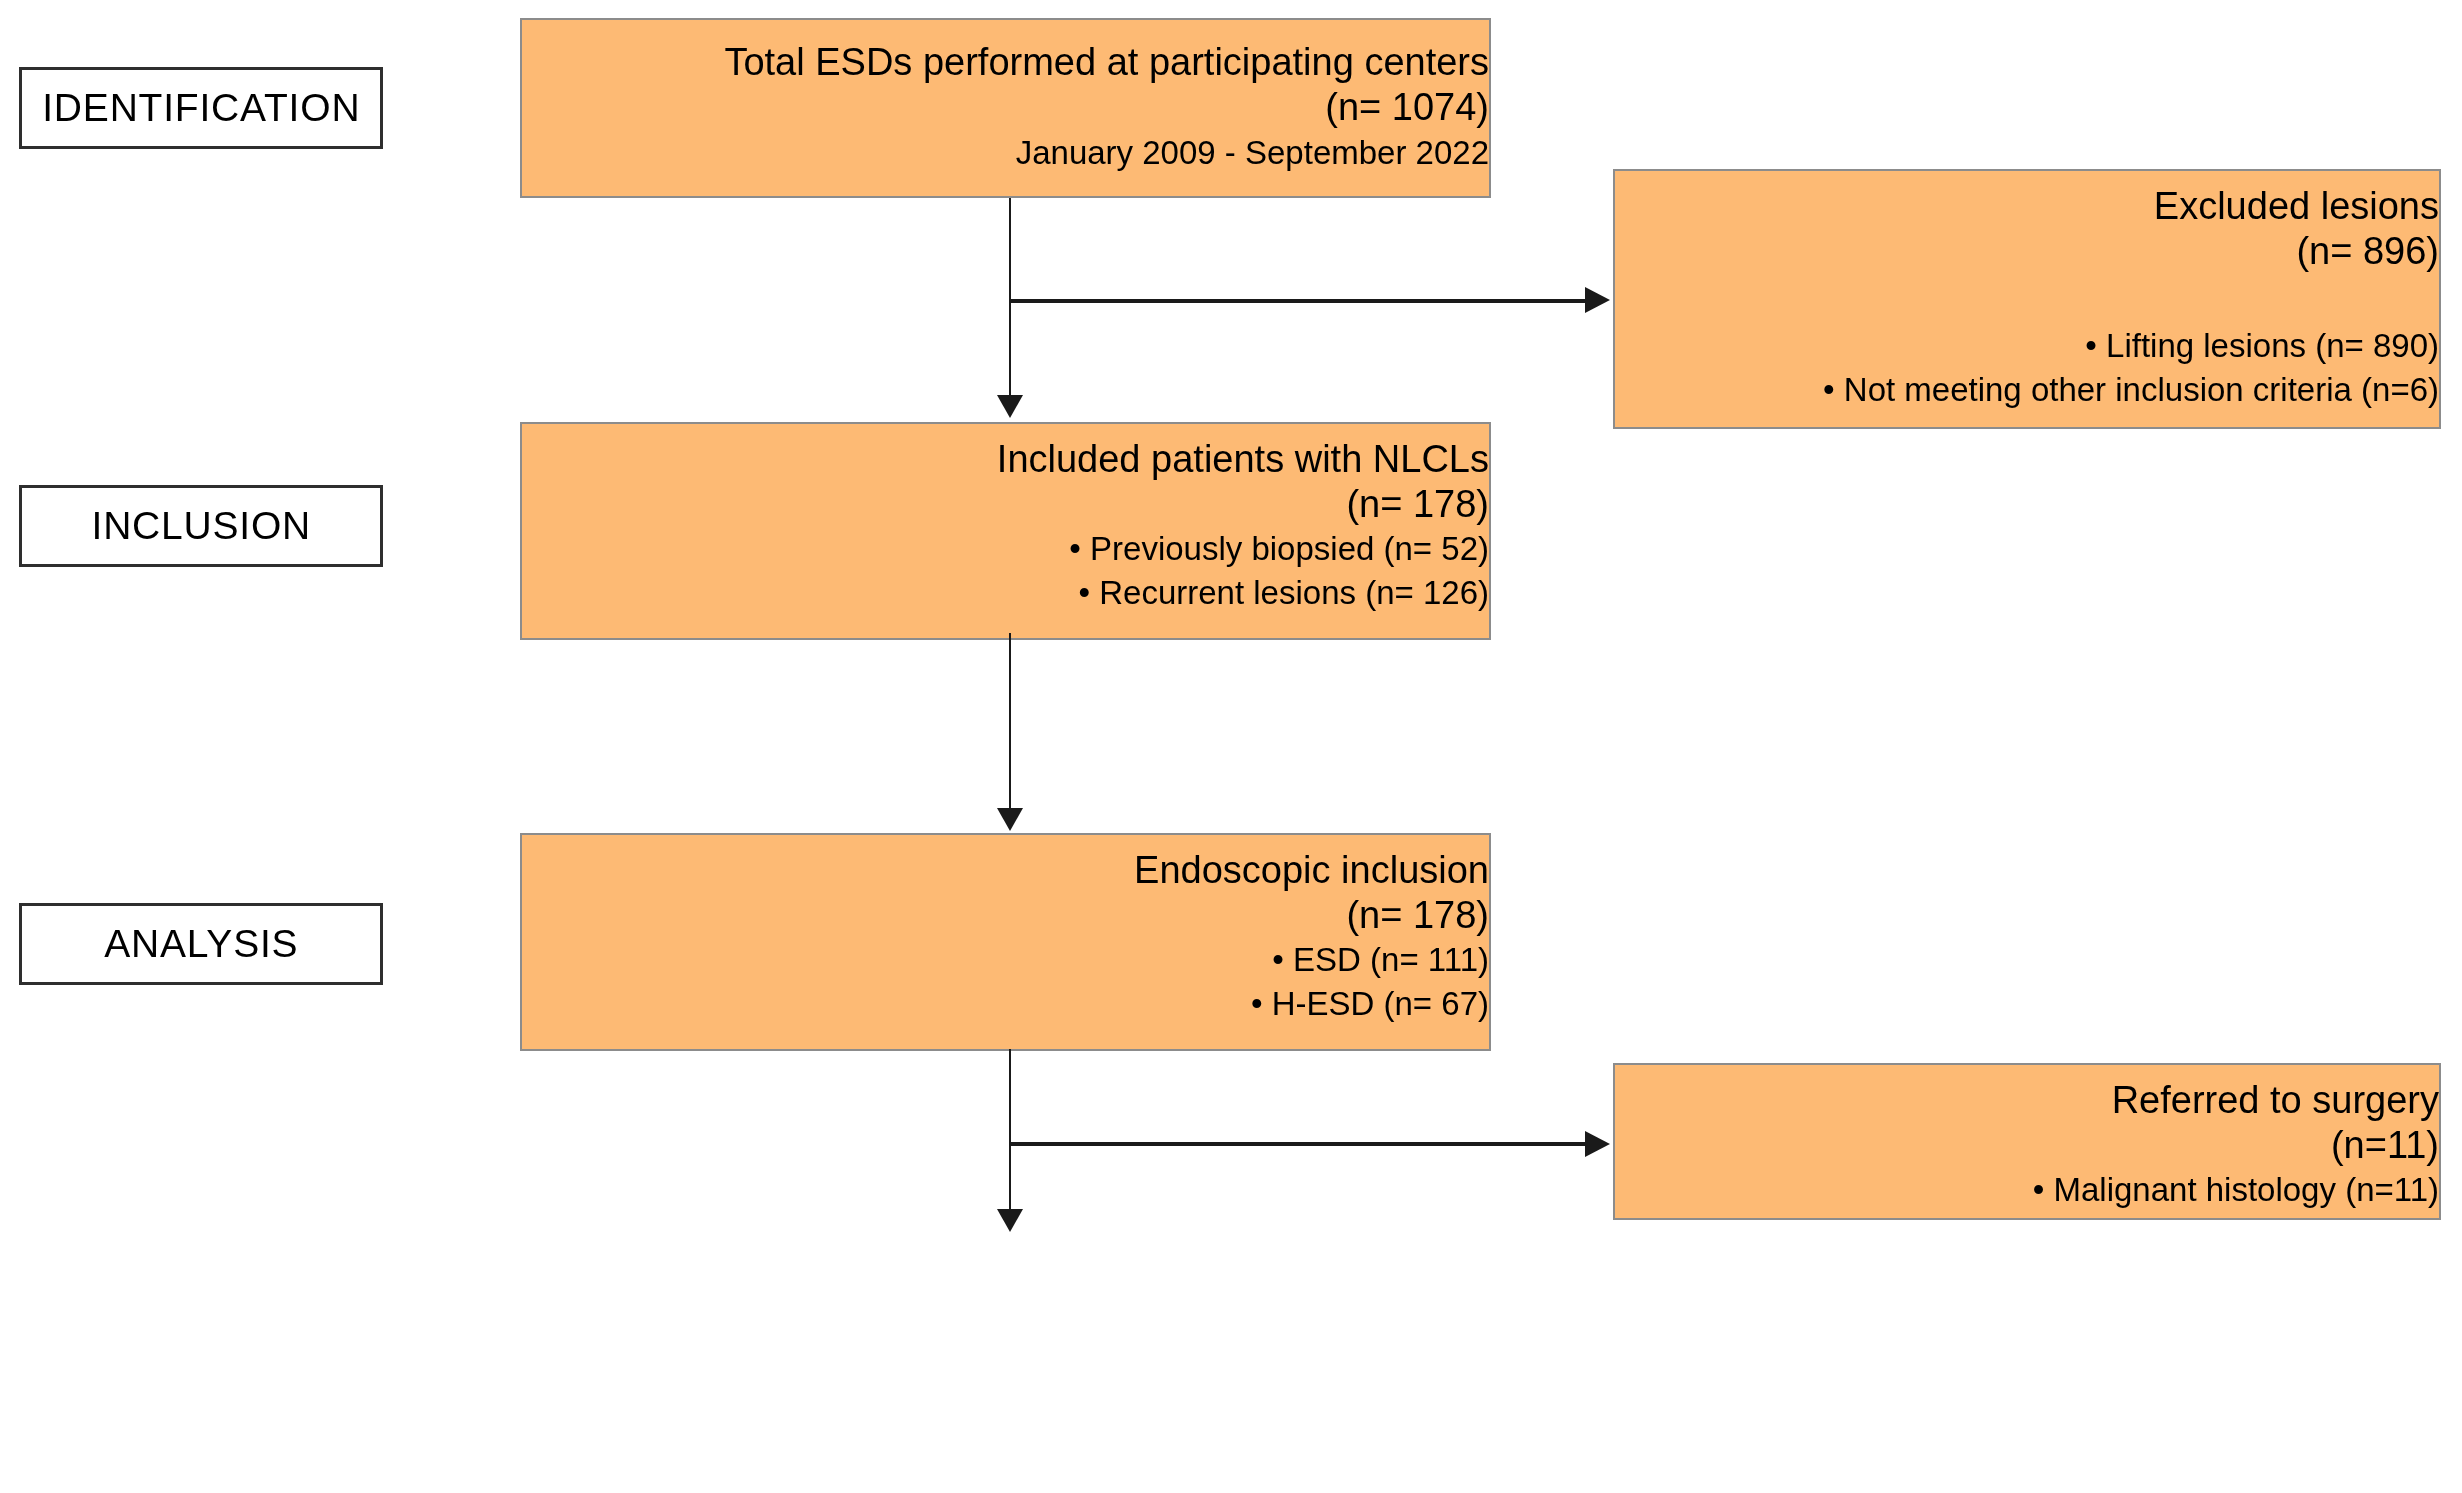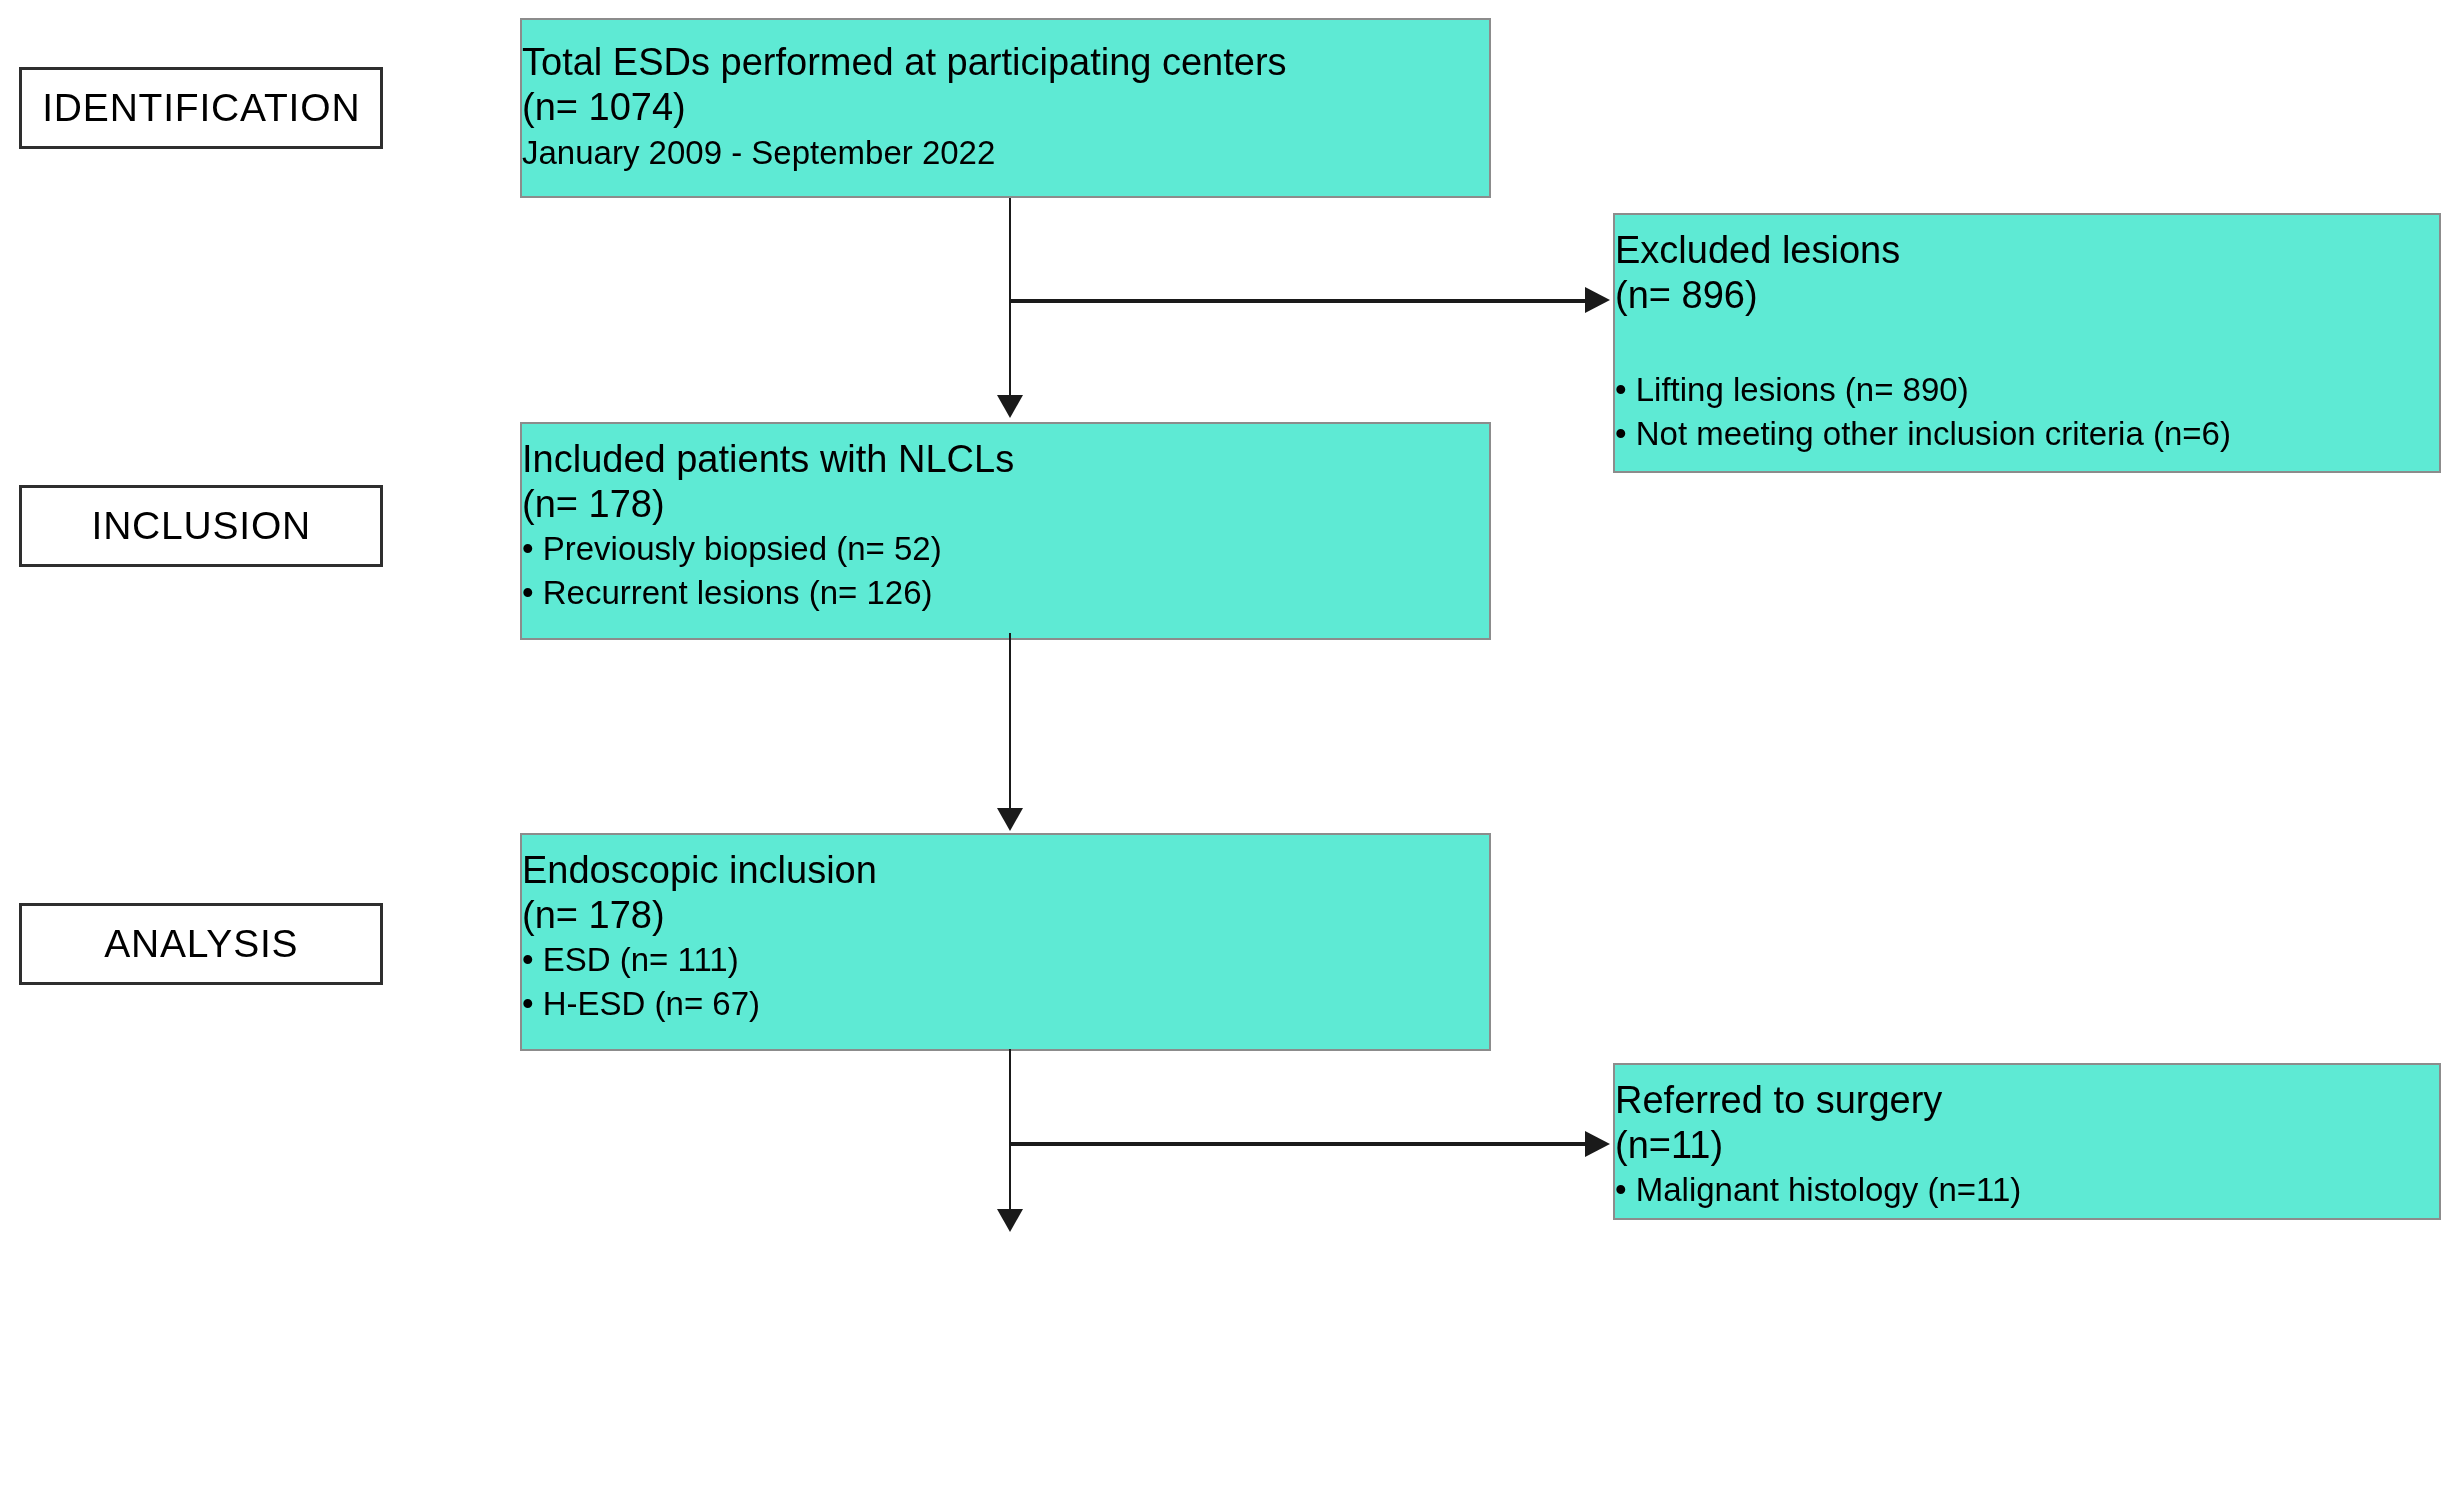--- a/index.html
+++ b/index.html
@@ -33,33 +33,33 @@
     white-space: nowrap;
   }
   #label-identification { top: 67px; }
   #label-inclusion      { top: 485px; }
   #label-analysis       { top: 903px; }
 
   
   .flow-box {
     position: absolute;
     border: 2.4px solid #8c8c8c;
-    background: #5eead4;
+    background: #fdba74;
     box-sizing: border-box;
-    text-align: left;
+    text-align: right;
     padding-top: 13px;
   }
   .col-main  { left: 520px; width: 971px; }
   .col-right { left: 1613px; width: 828px; }
 
   #box-total     { top: 17.7px;   height: 180px; padding-top: 20px; }
   #box-included  { top: 416px;  height: 218px; margin-top: 6px; }
   #box-treatment { top: 833px; height: 218px; }
   #box-followed  { top: 1234px; height: 242px; }
-  #box-excluded  { top: 169px;  height: 260px; margin-top: 44px; }
+  #box-excluded  { top: 169px;  height: 260px; }
   #box-surgery   { top: 1063px; height: 157px; }
 
   .box-title, .box-n {
     font-size: 38px;
     line-height: 45px;
     white-space: nowrap;
   }
   .box-sub {
     font-size: 33px;
     line-height: 45px;

